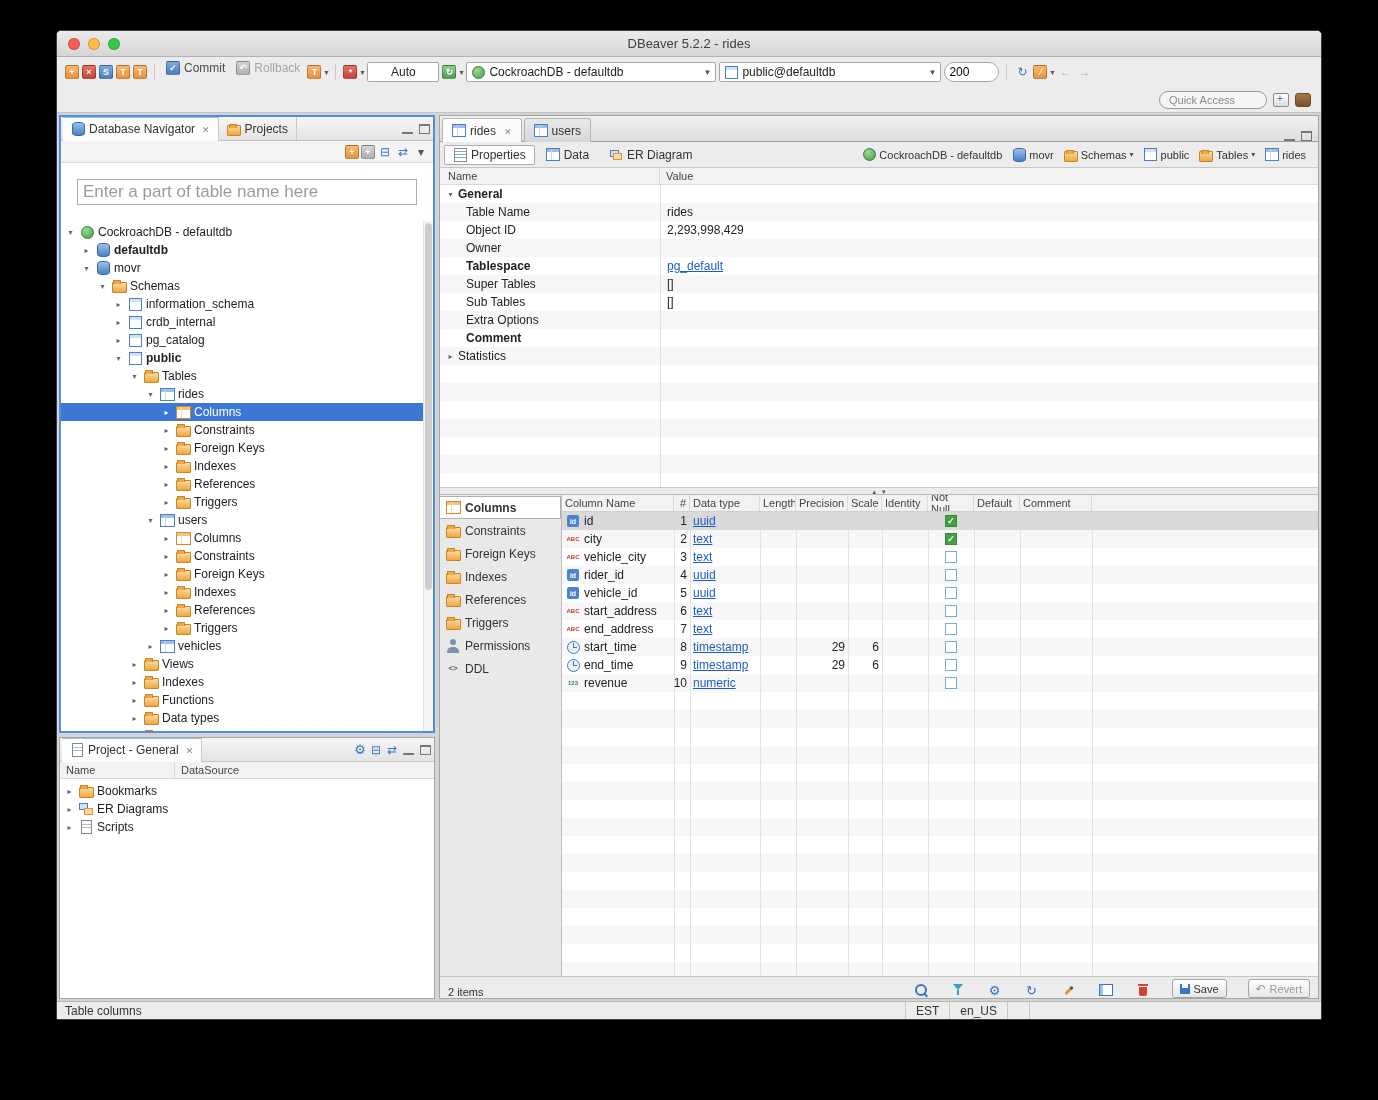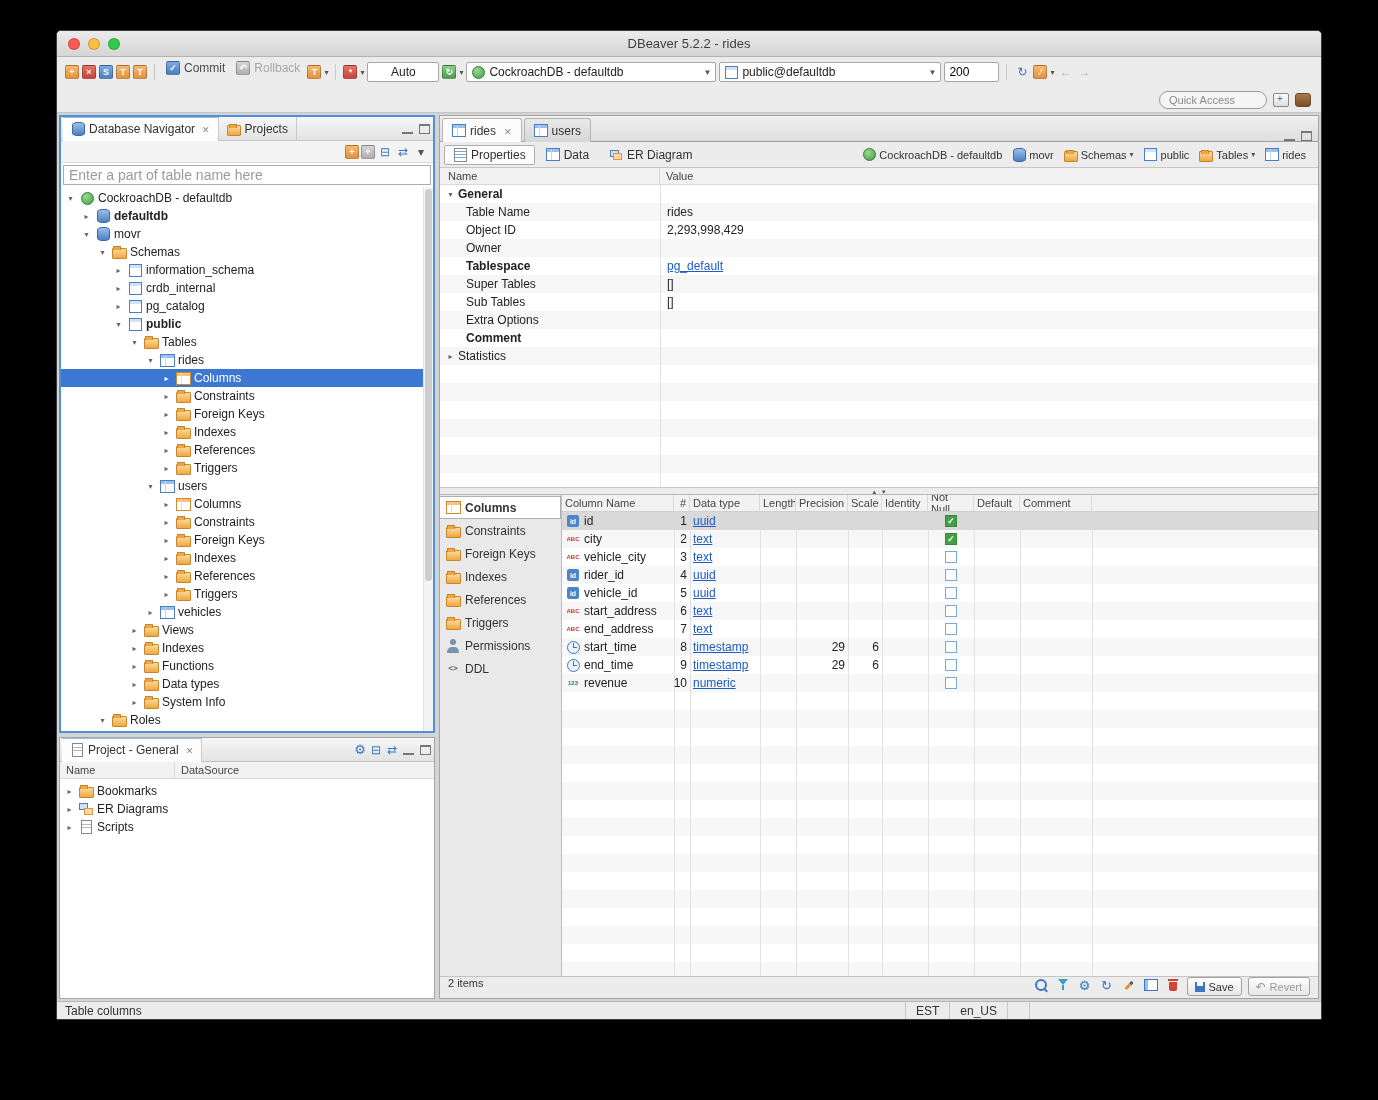--- a/index.html
+++ b/index.html
@@ -23,21 +23,21 @@
 .ti-commit::before{content:"✓"}.ti-rollback::before{content:"↶"}.ti-txn::before{content:"T"}.ti-mon::before{content:"*"}.ti-hist::before{content:"↻"}.ti-format::before{content:"∕"}
 .tbbtn{display:flex;align-items:flex-start;gap:4px;padding:0 4px;height:22px;flex:none}
 .tbbtn .lbl{font-size:12px;color:#4a4a4a}
 .tbbtn.dis .lbl{color:#a5a5a5}
 .drop{font-size:8px;color:#555;flex:none}
 .gi{width:16px;text-align:center;font-size:12px;color:#3a76c4;flex:none}
 .gi-refresh::before{content:"↻"}.gi-back::before{content:"←";color:#b3b3b3}.gi-fwd::before{content:"→";color:#b3b3b3}
 .gi-collapse::before{content:"⊟"}.gi-link::before{content:"⇄"}.gi-menu::before{content:"▾";color:#555}
 .combo{height:20px;background:#fff;border:1px solid #a6a6a6;border-radius:2px;display:flex;align-items:center;padding:0 4px;gap:4px;flex:none}
 .combo .arr{margin-left:auto;color:#555;font-size:8px;padding-left:4px}
-.fetch{width:55px;height:20px;border:1px solid #a6a6a6;border-radius:2px;background:#fff;padding:0 4px;font-size:12px;font-family:"Liberation Sans",sans-serif}
+.fetch{width:55px;height:20px;border:1px solid #a6a6a6;border-radius:10px;background:#fff;padding:0 4px;font-size:12px;font-family:"Liberation Sans",sans-serif}
 .qa{width:108px;height:18px;border:1px solid #9a9a9a;border-radius:9px;background:#f5f5f5;padding:0 9px;font-size:11px;color:#555;font-family:"Liberation Sans",sans-serif}
 .qa::placeholder{color:#8a8a8a}
 .pi-open{width:16px;height:14px;border:1px solid #8a8a8a;background:linear-gradient(#fff,#ddd);border-radius:2px;position:relative;flex:none}
 .pi-open::before{content:"+";position:absolute;left:3px;top:-1px;font-size:10px;color:#3a76c4}
 .pi-beaver{width:16px;height:14px;border:1px solid #6e4a26;background:linear-gradient(#a87848,#7a4f2a);border-radius:3px;flex:none}
 
 .main{flex:1;display:flex;min-height:0;background:#d4d4d4;padding:2px;gap:4px}
 .leftcol{width:376px;flex:none;display:flex;flex-direction:column;gap:4px;min-height:0}
 .rightcol{flex:1;display:flex;flex-direction:column;min-width:0;border:1px solid #a5a5a5;background:#ececec}
 
@@ -46,21 +46,21 @@
 .panel.proj{flex:1;border:1px solid #a5a5a5}
 .ptabs{height:24px;flex:none;display:flex;align-items:center;background:linear-gradient(#f6f6f6,#e3e3e3);border-bottom:1px solid #c3c3c3;padding-left:2px}
 .ptab{height:24px;display:flex;align-items:center;gap:4px;padding:0 8px;border-right:1px solid #c9c9c9;font-size:12px;color:#333}
 .ptab.active{background:#fdfdfd;border-top:1px solid #9dbfe6}
 .ptab .close::before{content:"✕";font-size:9px;color:#888;margin-left:3px}
 .sp{flex:1}
 .winbtn{width:11px;height:10px;margin:0 3px;flex:none;position:relative}
 .winbtn.min{border-bottom:2px solid #777}
 .winbtn.max{border:1px solid #777;border-top:2px solid #777}
 .navtools{height:22px;flex:none;display:flex;align-items:center;justify-content:flex-end;gap:2px;background:#f4f4f4;border-bottom:1px solid #ddd;padding:0 4px}
-.navsearch{height:20px;margin:2px;flex:none;border:1px solid #abadb3;padding:0 5px;font-size:14px;font-family:"Liberation Sans",sans-serif;color:#333}
+.navsearch{height:26px;margin:16px;flex:none;border:1px solid #abadb3;padding:0 5px;font-size:17px;font-family:"Liberation Sans",sans-serif;color:#333}
 .navsearch::placeholder{color:#9b9b9b}
 .tree{flex:1;min-height:0;overflow:hidden;position:relative;background:#fff;padding-top:2px}
 .trow{height:18px;display:flex;align-items:center;gap:3px;white-space:nowrap;position:relative;z-index:1}
 .trow.sel{background:#3b77d3;color:#fff}
 .trow.sel .arrow{color:#fff}
 .arrow{width:11px;flex:none;font-size:8px;color:#666;text-align:center}
 .arrow.open::before{content:"▾"}
 .arrow.closed::before{content:"▸"}
 .lbl{white-space:nowrap}
 .lbl.b{font-weight:bold}
@@ -110,21 +110,21 @@
 .grow.sel{background:#d9d9d9}
 .gbc{display:flex;align-items:center;padding:0 3px;overflow:hidden;gap:3px}
 .w0{width:112px;flex:none}.w1{width:16px;flex:none}.w2{width:70px;flex:none}.w3{width:36px;flex:none}.w4{width:52px;flex:none}
 .w5{width:34px;flex:none}.w6{width:46px;flex:none}.w7{width:46px;flex:none}.w8{width:46px;flex:none}.w9{width:72px;flex:none}
 .num{justify-content:flex-end}
 .ctr{justify-content:center}
 .cb{width:12px;height:12px;border:1px solid #7aa9d8;background:#fff;display:flex;align-items:center;justify-content:center;flex:none}
 .cb.on{background:#43a047;border-color:#38883c}
 .cb.on::before{content:"✓";color:#fff;font-size:9px;font-weight:bold}
 
-.gfoot{height:22px;flex:none;display:flex;align-items:flex-start;background:#ececec;border-top:1px solid #c4c4c4;padding:0 8px;gap:6px}
+.gfoot{height:22px;flex:none;display:flex;align-items:flex-end;background:#ececec;border-top:1px solid #c4c4c4;padding:0 8px;gap:21px}
 .gfoot .status{font-size:11px;color:#333}
 .fic{width:16px;height:16px;display:flex;align-items:center;justify-content:center;flex:none;position:relative}
 .fi-find::before{content:"";width:8px;height:8px;border:2px solid #3a76c4;border-radius:50%;position:absolute;left:2px;top:2px}
 .fi-find::after{content:"";width:5px;height:2px;background:#3a76c4;position:absolute;right:1px;bottom:2px;transform:rotate(45deg)}
 .fi-filter::before{content:"";border-left:5px solid transparent;border-right:5px solid transparent;border-top:6px solid #3a9bc8;position:absolute;top:2px}
 .fi-filter::after{content:"";width:2px;height:5px;background:#3a9bc8;position:absolute;top:8px}
 .fi-gear::before{content:"⚙";font-size:13px;color:#3a76c4}
 .fi-refresh::before{content:"↻";font-size:13px;color:#3a76c4}
 .fi-edit::before{content:"";width:10px;height:3px;background:linear-gradient(to right,#e8913c 70%,#555 70%);transform:rotate(-45deg);border-radius:1px}
 .fi-panel::before{content:"";width:12px;height:10px;border:1px solid #3a76c4;background:linear-gradient(to right,#9cc0e8 0 3px,#fff 3px)}

